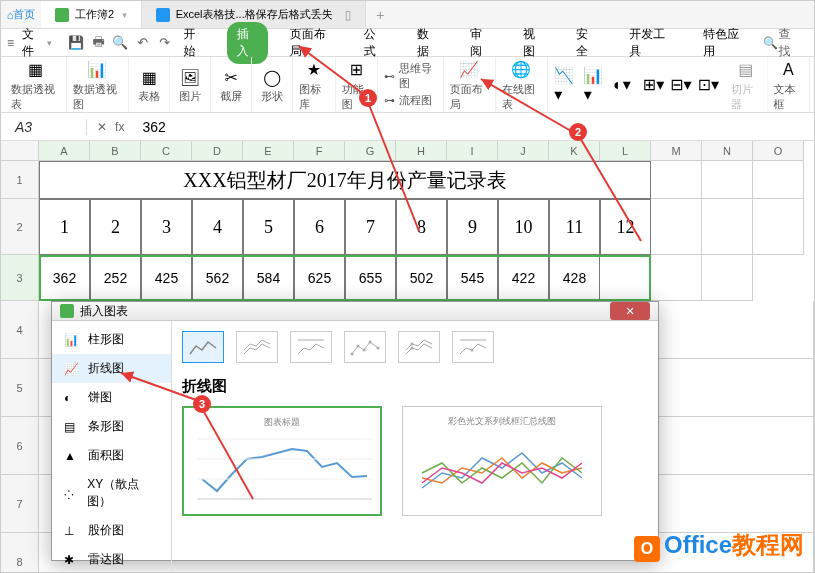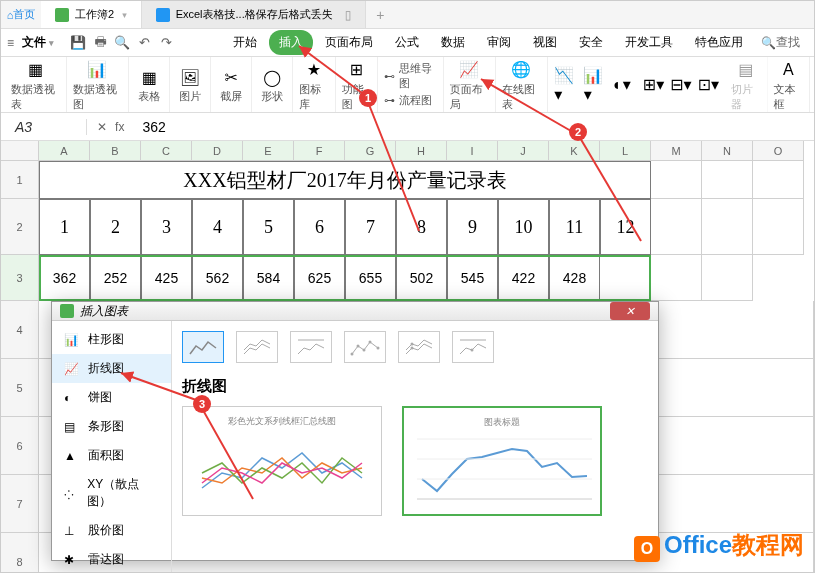--- a/index.html
+++ b/index.html
@@ -11,25 +11,25 @@
     .doc-tab { height: 100%; padding: 0 14px; display: flex; align-items: center; font-size: 11px; background: #fff; border-right: 1px solid #ddd; }
     .doc-tab.inactive { background: #eaeaea; }
     .tab-icon { width: 14px; height: 14px; margin-right: 6px; display: inline-flex; }
     .tab-icon-green svg { fill: #4caf50; }
     .tab-icon-blue svg { fill: #2196f3; }
     .tab-close { margin-left: 12px; color: #999; font-size: 12px; }
     .tab-add { padding: 0 10px; color: #999; font-size: 14px; }
     
     
     .menubar { height: 28px; display: flex; align-items: center; border-bottom: 1px solid #ddd; padding: 0 6px; font-size: 12px; }
-    .file-btn { padding: 2px 8px; display: flex; align-items: center; font-weight: bold; }
+    .file-btn { padding: 2px 8px; display: flex; align-items: center; }
     .file-btn .chev { margin-left: 3px; font-size: 9px; color: #999; }
     .quick-icons { display: flex; gap: 4px; margin-left: 8px; }
     .quick-icons span { width: 18px; height: 18px; display: flex; align-items: center; justify-content: center; color: #666; font-size: 13px; }
-    .menus { display: flex; margin-left: auto; gap: 2px; }
+    .menus { display: flex; margin-left: auto; gap: 12px; }
     .menu-item { padding: 4px 10px; font-size: 12px; cursor: pointer; }
     .menu-item.active { background: #4caf50; color: #fff; border-radius: 12px; }
     .search-btn { padding: 2px 8px; font-size: 12px; color: #666; display: flex; align-items: center; }
     
     
     .ribbon { height: 56px; border-bottom: 1px solid #ddd; display: flex; align-items: center; padding: 0 4px; }
     .rgroup { display: flex; flex-direction: column; align-items: center; padding: 0 6px; border-right: 1px solid #eee; height: 100%; justify-content: center; }
     .rgroup .icon { width: 28px; height: 24px; display: flex; align-items: center; justify-content: center; }
     .rgroup .lbl { font-size: 11px; color: #555; }
     .rgroup-inline { display: flex; align-items: center; padding: 0 6px; gap: 6px; }
@@ -53,21 +53,21 @@
     .row3 { height: 46px; }
     .row-tall { height: 58px; }
     .title-cell { flex: 0 0 612px; justify-content: center; font-family: SimSun, serif; font-size: 20px; border: 1px solid #7a7a7a; }
     .hdr-cell { justify-content: center; font-family: SimSun, serif; font-size: 18px; border: 1px solid #7a7a7a; }
     .data-cell { justify-content: center; font-size: 14px; border: 1px solid #7a7a7a; }
     .sel-row .cell { background: #fff; }
     .selection-border { position: absolute; border: 2px solid #4caf50; pointer-events: none; left: 38px; top: 114px; width: 612px; height: 46px; }
     
     
     .dialog { position: absolute; left: 50px; top: 300px; width: 608px; height: 260px; background: #fff; border: 1px solid #999; box-shadow: 0 4px 20px rgba(0,0,0,0.3); display: flex; flex-direction: column; }
-    .dlg-title { height: 28px; background: linear-gradient(#f8f8f8,#e8e8e8); display: flex; align-items: center; padding: 0 8px; font-size: 12px; border-bottom: 1px solid #ccc; font-style: italic; }
+    .dlg-title { height: 28px; background: linear-gradient(#f8f8f8,#e8e8e8); display: flex; align-items: center; padding: 0 8px; font-size: 12px; border-bottom: 1px solid #ccc; }
     .dlg-title .icon { width: 14px; height: 14px; background: #4caf50; border-radius: 2px; margin-right: 6px; }
     .dlg-close { margin-left: auto; width: 40px; height: 18px; background: #c75050; border-radius: 3px; color: #fff; text-align: center; font-size: 11px; line-height: 18px; }
     .dlg-body { display: flex; flex: 1; }
     .dlg-side { width: 120px; border-right: 1px solid #ddd; padding: 4px 0; }
     .ctype { padding: 6px 12px; font-size: 12px; display: flex; align-items: center; gap: 8px; cursor: pointer; }
     .ctype.active { background: #e3f2fd; }
     .ctype-icon { width: 16px; height: 14px; display: inline-flex; }
     .dlg-main { flex: 1; padding: 10px; }
     .subtype-row { display: flex; gap: 12px; margin-bottom: 14px; }
     .subtype { width: 42px; height: 32px; border: 1px solid #ccc; display: flex; align-items: center; justify-content: center; }
@@ -393,37 +393,37 @@
         <div class="subtype">
             <svg viewBox="0 0 30 22">
               <polyline points="2,18 8,12 14,14 20,8 28,12" stroke="#aaa" fill="none"></polyline>
               <polyline points="2,4 28,4" stroke="#aaa" fill="none"></polyline>
               <circle cx="14" cy="14" r="1.5" fill="#aaa"></circle>
             </svg>
           </div>
       </div>
       <div class="section-title">折线图</div>
       <div class="preview-row">
-        <div class="preview">
-          <div style="text-align:center;font-size:9px;color:#888">彩色光文系列线框汇总线图</div>
-          <svg viewBox="0 0 180 80" width="100%" height="80">
-            <polyline points="10,60 30,45 50,50 70,30 90,40 110,25 130,45 150,35 170,50" stroke="#5b9bd5" fill="none" stroke-width="1.5"></polyline>
-            <polyline points="10,50 30,55 50,40 70,45 90,30 110,50 130,35 150,45 170,40" stroke="#ed7d31" fill="none" stroke-width="1.5"></polyline>
-            <polyline points="10,45 30,35 50,55 70,40 90,50 110,35 130,55 150,30 170,45" stroke="#70ad47" fill="none" stroke-width="1.5"></polyline>
-            <polyline points="10,55 30,40 50,45 70,55 90,35 110,45 130,40 150,50 170,35" stroke="#e84393" fill="none" stroke-width="1.5"></polyline>
-          </svg>
-        </div>
         <div class="preview active">
           <div style="text-align:center;font-size:9px;color:#888">图表标题</div>
           <svg viewBox="0 0 180 80" width="100%" height="80">
             <polyline points="10,50 25,62 40,45 55,30 70,28 85,24 100,20 115,22 130,38 145,34 160,48 175,47" stroke="#5b9bd5" fill="none" stroke-width="2"></polyline>
             <line x1="5" y1="70" x2="180" y2="70" stroke="#ccc"></line>
               <line x1="5" y1="50" x2="180" y2="50" stroke="#eee"></line>
               <line x1="5" y1="30" x2="180" y2="30" stroke="#eee"></line>
               <line x1="5" y1="10" x2="180" y2="10" stroke="#eee"></line>
+          </svg>
+        </div>
+        <div class="preview">
+          <div style="text-align:center;font-size:9px;color:#888">彩色光文系列线框汇总线图</div>
+          <svg viewBox="0 0 180 80" width="100%" height="80">
+            <polyline points="10,60 30,45 50,50 70,30 90,40 110,25 130,45 150,35 170,50" stroke="#5b9bd5" fill="none" stroke-width="1.5"></polyline>
+            <polyline points="10,50 30,55 50,40 70,45 90,30 110,50 130,35 150,45 170,40" stroke="#ed7d31" fill="none" stroke-width="1.5"></polyline>
+            <polyline points="10,45 30,35 50,55 70,40 90,50 110,35 130,55 150,30 170,45" stroke="#70ad47" fill="none" stroke-width="1.5"></polyline>
+            <polyline points="10,55 30,40 50,45 70,55 90,35 110,45 130,40 150,50 170,35" stroke="#e84393" fill="none" stroke-width="1.5"></polyline>
           </svg>
         </div>
       </div>
     </div>
   </div>
 </div>
 
 <svg style="position:absolute;left:0;top:0;width:815px;height:573px;pointer-events:none">
   <defs>
       <marker id="ah" markerWidth="8" markerHeight="8" refX="6" refY="3" orient="auto">

